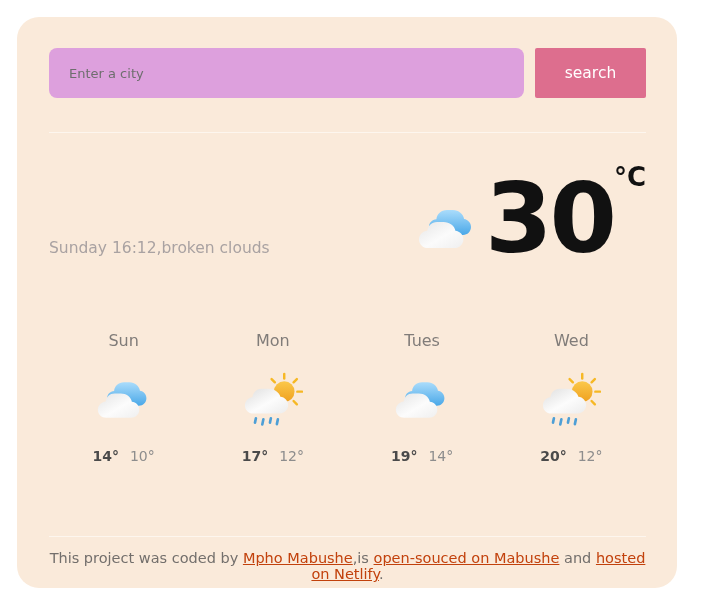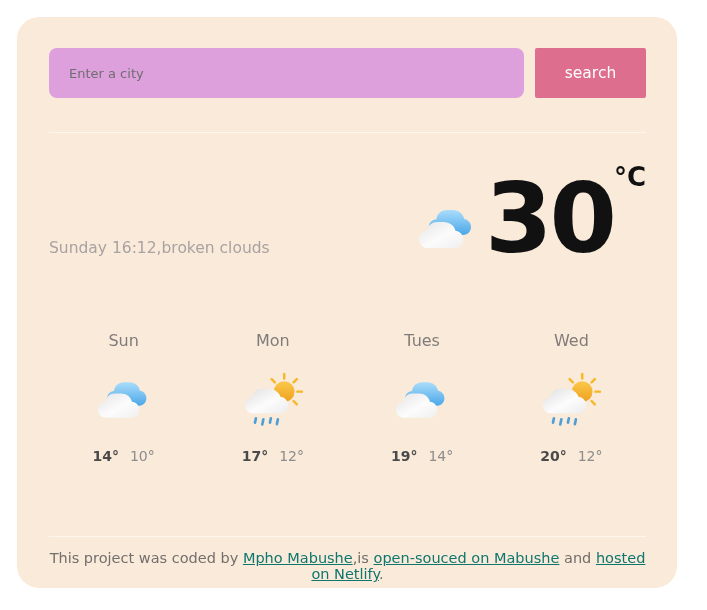--- a/index.html
+++ b/index.html
@@ -201,21 +201,21 @@
   .footer {
     position: absolute;
     left: 32px;
     top: 533px;
     width: 597px;
     text-align: center;
     font-size: 14.5px;
     color: #736f6c;
   }
   .footer a {
-    color: #0f766e;
+    color: #c2410c;
     text-decoration: underline;
   }
 </style>
 </head>
 <body>
 
 <div id="app-root">
 
   <div class="weather-card">
 

